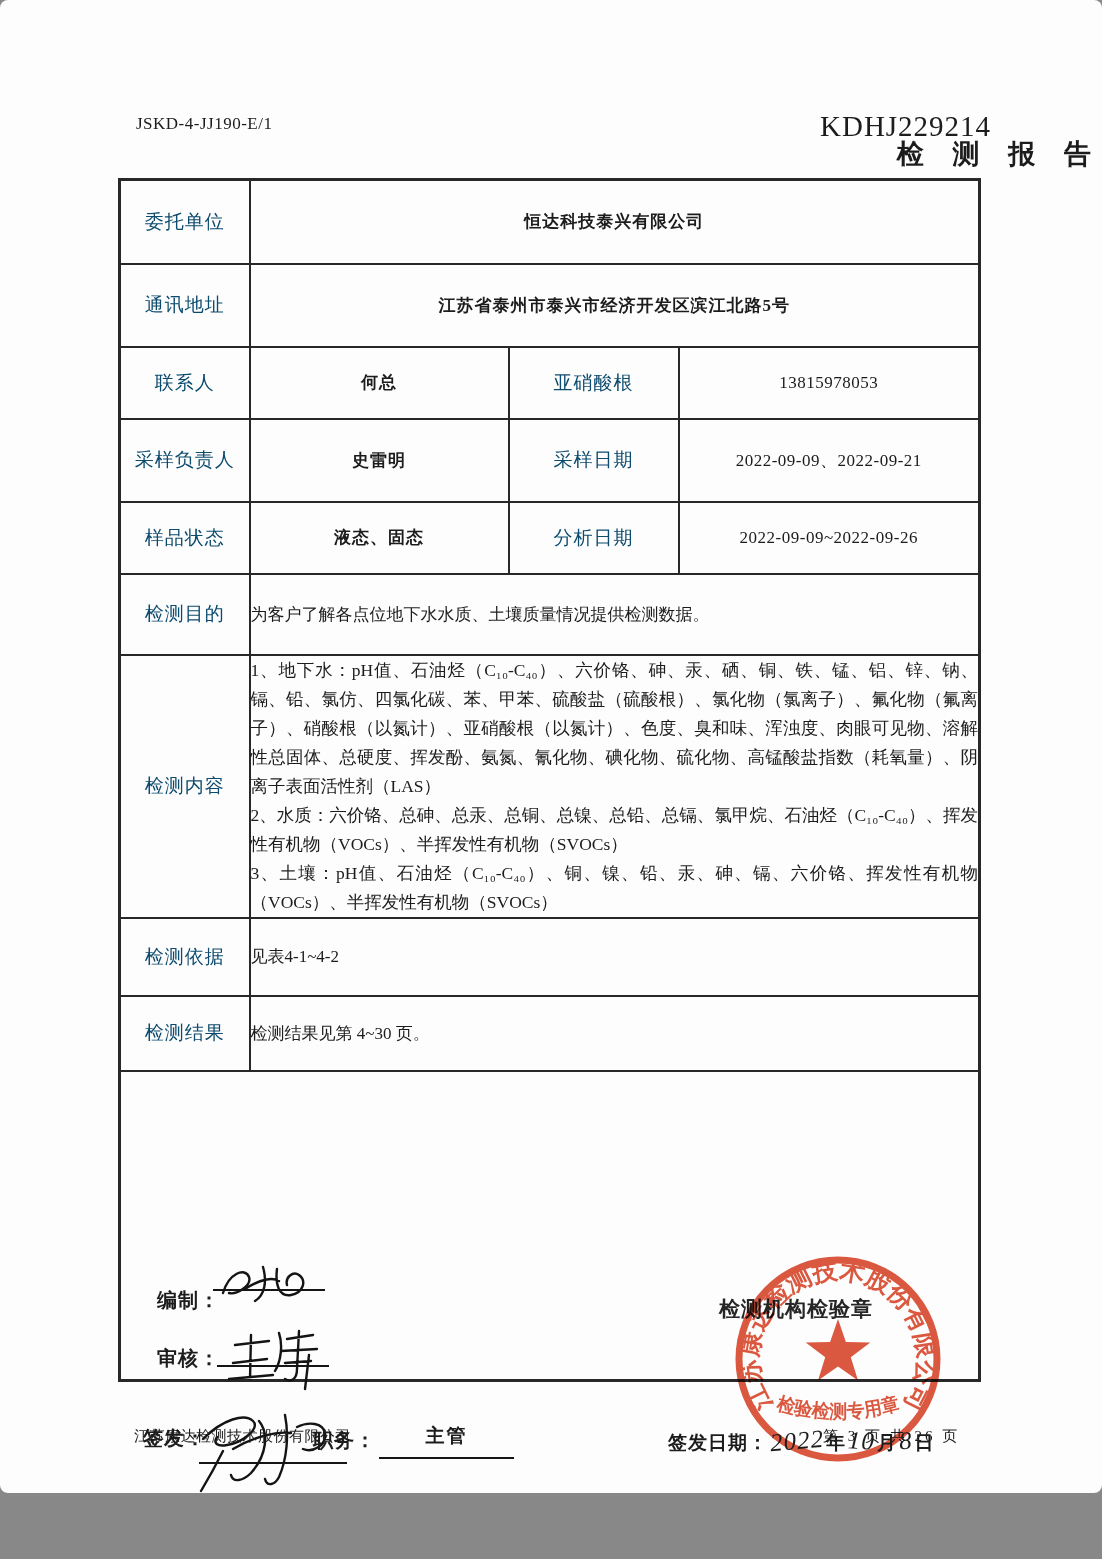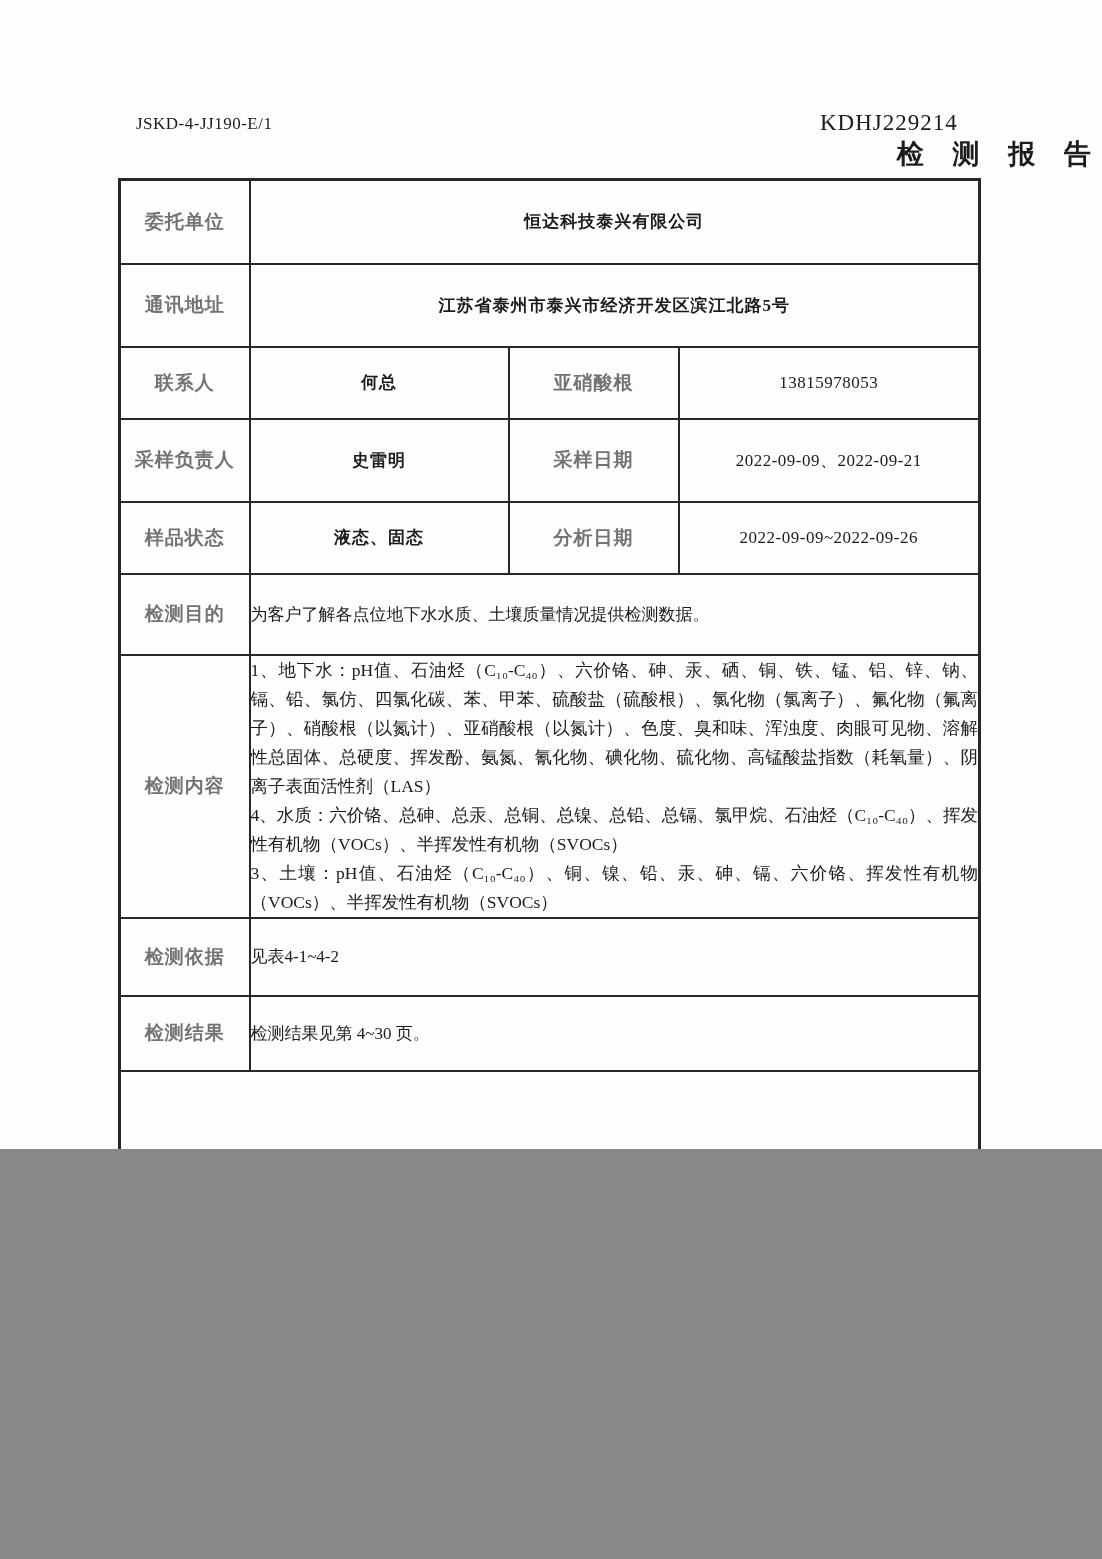--- a/index.html
+++ b/index.html
@@ -1,34 +1,34 @@
 <!DOCTYPE html>
 <html><head>
 <meta charset="utf-8">
 <style>
   html,body { margin:0; padding:0; background:#888; }
   .page {
-    position:relative; width:1102px; height:1149px; margin:0 auto;
+    position:relative; width:1102px; height:1493px; margin:0 auto;
     background:#fdfdfd; overflow:hidden;
-    font-family:"Liberation Serif", serif; color:#1c1c1c;
+    font-family:"Liberation Serif", serif; color:#1c1c1c;border-radius:8px;
   }
   .doc-code { position:absolute; left:136px; top:114px; font-size:17px; letter-spacing:.5px; }
-  .report-no { position:absolute; left:820px; top:110px; font-size:23px; letter-spacing:1px; }
+  .report-no { position:absolute; left:820px; top:110px; font-size:29px; letter-spacing:1px; }
   .title { position:absolute; left:0; right:0; top:136px; text-align:right;
            font-size:27px; font-weight:bold; letter-spacing:11px; }
 
   table.info-table {
     position:absolute; left:118px; top:178px; width:860px;
     border-collapse:collapse; table-layout:fixed;
     border:3px solid #282828;
   }
   table.info-table td { border:2px solid #282828; padding:0; vertical-align:middle; }
   td.lab {
-    font-weight:bold; text-align:center; font-size:19px; letter-spacing:1px;
-    font-family:"Liberation Sans", sans-serif; color:#737373;
+    font-weight:normal; text-align:center; font-size:19px; letter-spacing:1px;
+    font-family:"Liberation Sans", sans-serif; color:#0c4a6e;
   }
   td.vc { text-align:center; font-size:17px; }
   td.vl { text-align:left; padding:8px 12px; font-size:17px; }
   .strong { font-weight:bold; font-size:18px; letter-spacing:1px; }
   .num { font-size:18px; letter-spacing:.5px;margin-left:40px; }
   .h84{height:84px}.h83{height:83px}.h72{height:72px}.h81{height:81px}
   .h262{height:262px}.h78{height:78px}.h75{height:75px}.h310{height:310px}
 
   td.content-cell { padding:6px 10px 4px 12px; }
   td.content-cell p { margin:0; font-size:17.5px; line-height:29px; text-align:justify; }
@@ -107,21 +107,21 @@
         <td class="vc num">2022-09-09~2022-09-26</td>
       </tr>
       <tr class="h81">
         <td class="lab">检测目的</td>
         <td class="vl" colspan="3">为客户了解各点位地下水水质、土壤质量情况提供检测数据。</td>
       </tr>
       <tr class="h262">
         <td class="lab">检测内容</td>
         <td class="vl content-cell" colspan="3">
           <p>1、地下水：pH值、石油烃（C₁₀-C₄₀）、六价铬、砷、汞、硒、铜、铁、锰、铝、锌、钠、镉、铅、氯仿、四氯化碳、苯、甲苯、硫酸盐（硫酸根）、氯化物（氯离子）、氟化物（氟离子）、硝酸根（以氮计）、亚硝酸根（以氮计）、色度、臭和味、浑浊度、肉眼可见物、溶解性总固体、总硬度、挥发酚、氨氮、氰化物、碘化物、硫化物、高锰酸盐指数（耗氧量）、阴离子表面活性剂（LAS）</p>
-          <p>4、水质：六价铬、总砷、总汞、总铜、总镍、总铅、总镉、氯甲烷、石油烃（C₁₀-C₄₀）、挥发性有机物（VOCs）、半挥发性有机物（SVOCs）</p>
+          <p>2、水质：六价铬、总砷、总汞、总铜、总镍、总铅、总镉、氯甲烷、石油烃（C₁₀-C₄₀）、挥发性有机物（VOCs）、半挥发性有机物（SVOCs）</p>
           <p>3、土壤：pH值、石油烃（C₁₀-C₄₀）、铜、镍、铅、汞、砷、镉、六价铬、挥发性有机物（VOCs）、半挥发性有机物（SVOCs）</p>
         </td>
       </tr>
       <tr class="h78">
         <td class="lab">检测依据</td>
         <td class="vl" colspan="3">见表4-1~4-2</td>
       </tr>
       <tr class="h75">
         <td class="lab">检测结果</td>
         <td class="vl" colspan="3">检测结果见第 4~30 页。</td>

